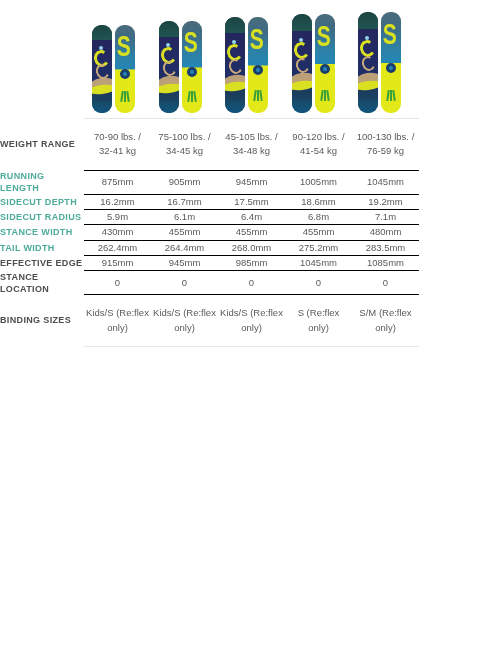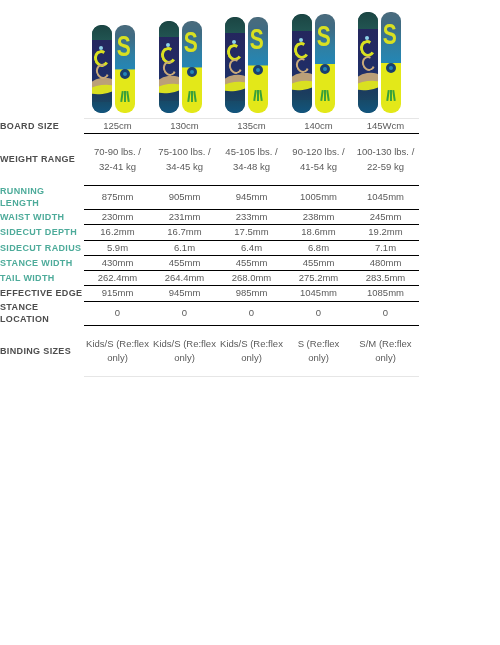--- a/index.html
+++ b/index.html
@@ -262,56 +262,38 @@
       <col style="width:84px">
       <col class="colw">
         <col class="colw">
         <col class="colw">
         <col class="colw">
         <col class="colw">
       <col style="width:82px">
     </colgroup>
     <tbody id="spec-body">
         <tr class="spec-row">
-          <th class="row-label">Board Size</th>
-          <td class="cell">125cm</td>
-          <td class="cell">130cm</td>
-          <td class="cell">135cm</td>
-          <td class="cell">140cm</td>
-          <td class="cell">145Wcm</td>
-          <td></td>
-        </tr>
-        <tr class="spec-row">
           <th class="row-label">Weight Range</th>
           <td class="cell tall">70-90 lbs. / 32-41 kg</td>
           <td class="cell tall">75-100 lbs. / 34-45 kg</td>
           <td class="cell tall">45-105 lbs. / 34-48 kg</td>
           <td class="cell tall">90-120 lbs. / 41-54 kg</td>
-          <td class="cell tall">100-130 lbs. / 22-59 kg</td>
+          <td class="cell tall">100-130 lbs. / 76-59 kg</td>
           <td></td>
         </tr>
         <tr class="spec-row">
           <th class="row-label accent">Running Length</th>
           <td class="cell">875mm</td>
           <td class="cell">905mm</td>
           <td class="cell">945mm</td>
           <td class="cell">1005mm</td>
           <td class="cell">1045mm</td>
           <td></td>
         </tr>
         <tr class="spec-row">
-          <th class="row-label accent">Waist Width</th>
-          <td class="cell">230mm</td>
-          <td class="cell">231mm</td>
-          <td class="cell">233mm</td>
-          <td class="cell">238mm</td>
-          <td class="cell">245mm</td>
-          <td></td>
-        </tr>
-        <tr class="spec-row">
           <th class="row-label accent">Sidecut Depth</th>
           <td class="cell">16.2mm</td>
           <td class="cell">16.7mm</td>
           <td class="cell">17.5mm</td>
           <td class="cell">18.6mm</td>
           <td class="cell">19.2mm</td>
           <td></td>
         </tr>
         <tr class="spec-row">
           <th class="row-label accent">Sidecut Radius</th>

